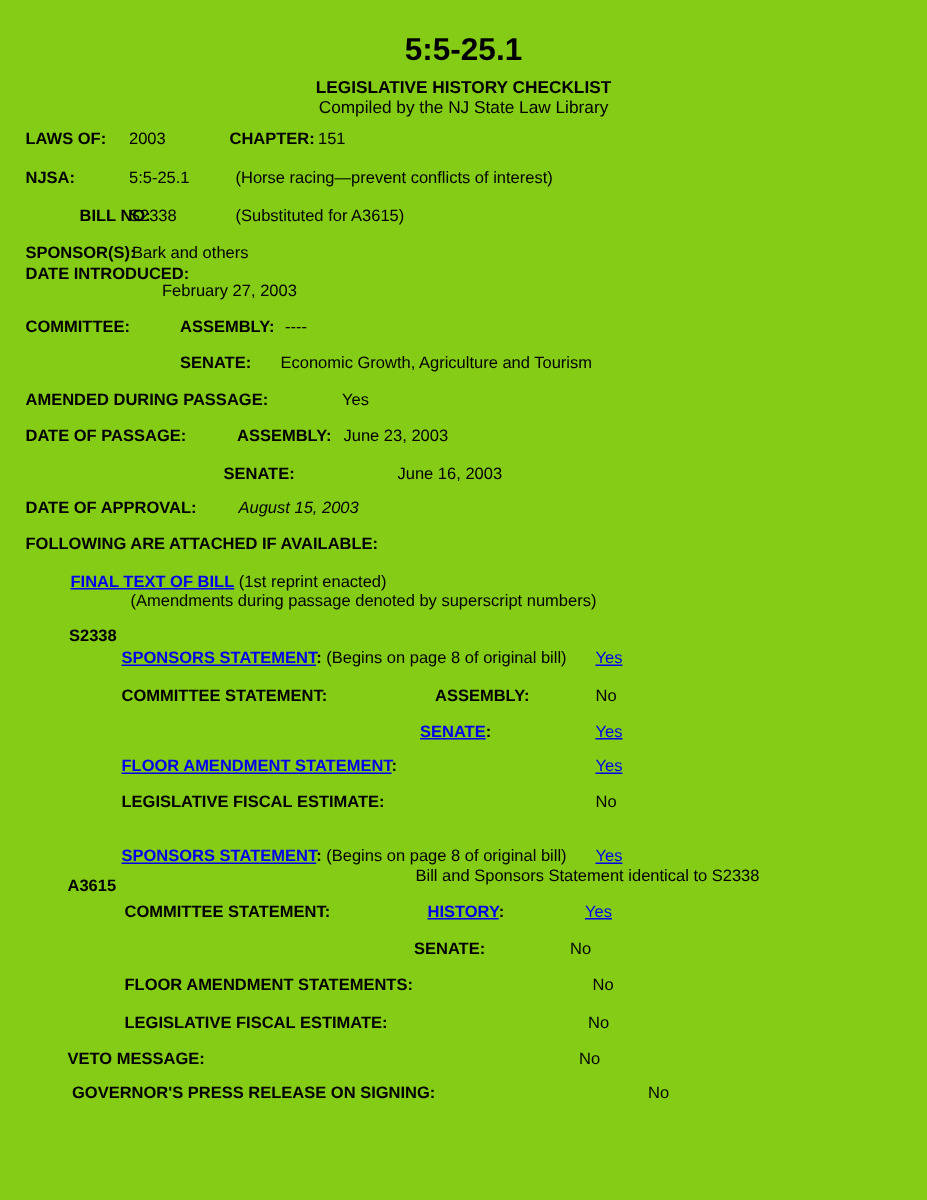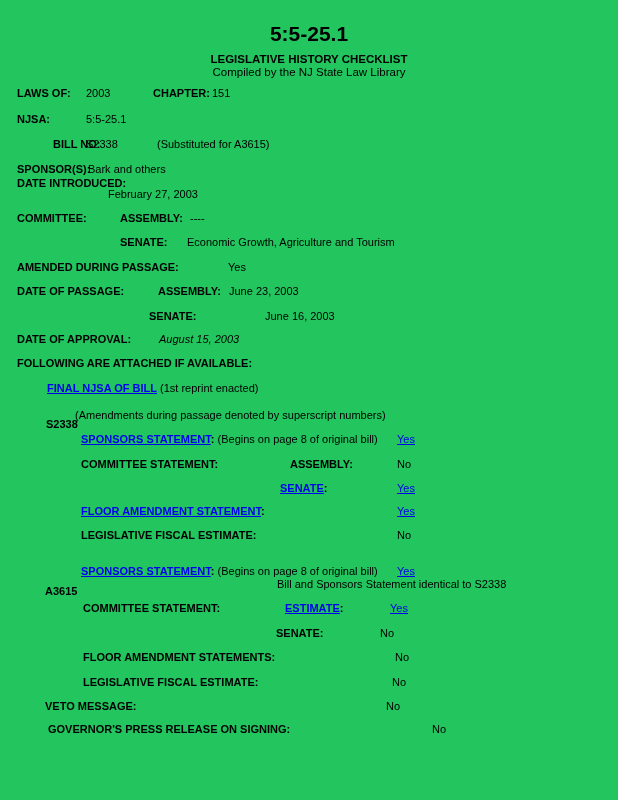--- a/index.html
+++ b/index.html
@@ -1,16 +1,16 @@
 <!DOCTYPE html>
 <html><head>
 <meta charset="utf-8">
 <style>
   html,body{margin:0;padding:0;background:#ffffff;}
-  #page{position:relative;width:618px;height:800px;background:#22c55e;overflow:hidden;
+  #page{position:relative;width:618px;height:800px;background:#84cc16;overflow:hidden;
         font-family:"Liberation Sans","DejaVu Sans",sans-serif;color:#000;}
   .run{position:absolute;white-space:nowrap;font-size:11px;line-height:13px;color:#000;}
   .b{font-weight:bold;}
   .ctr{left:0;width:618px;text-align:center;}
   .title{font-size:21px;font-weight:bold;}
   .hdr{font-size:11.5px;}
   .lnk{color:#0000EE;font-weight:bold;text-decoration:underline;cursor:pointer;}
   .lnkv{color:#0000EE;text-decoration:underline;cursor:pointer;}
 </style>
 </head>
@@ -22,20 +22,21 @@
   <div class="run ctr hdr b" style="top:53px;">LEGISLATIVE HISTORY CHECKLIST</div>
   <div class="run ctr hdr" style="top:66px;">Compiled by the NJ State Law Library</div>
 
   <span class="run b" style="left:17px;top:87px;">LAWS OF:</span>
   <span class="run" style="left:86px;top:87px;">2003</span>
   <span class="run b" style="left:153px;top:87px;">CHAPTER:</span>
   <span class="run" style="left:212px;top:87px;">151</span>
 
   <span class="run b" style="left:17px;top:113px;">NJSA:</span>
   <span class="run" style="left:86px;top:113px;">5:5-25.1</span>
+  <span class="run" style="left:157px;top:113px;">(Horse racing—prevent conflicts of interest)</span>
 
   <span class="run b" style="left:17px;top:138px;padding-left:36px;">BILL NO:</span>
   <span class="run" style="left:86px;top:138px;">S2338</span>
   <span class="run" style="left:157px;top:138px;">(Substituted for A3615)</span>
 
   <span class="run b" style="left:17px;top:163px;">SPONSOR(S):</span>
   <span class="run" style="left:88px;top:163px;">Bark and others</span>
 
   <span class="run b" style="left:17px;top:177px;">DATE INTRODUCED:</span>
   <span class="run" style="left:108px;top:188px;">February 27, 2003</span>
@@ -54,23 +55,23 @@
   <span class="run" style="left:229px;top:285px;">June 23, 2003</span>
   <span class="run b" style="left:149px;top:310px;">SENATE:</span>
   <span class="run" style="left:229px;top:310px;margin-left:36px;">June 16, 2003</span>
 
   <span class="run b" style="left:17px;top:333px;">DATE OF APPROVAL:</span>
   <span class="run" style="left:159px;top:333px;font-style:italic;">August 15, 2003</span>
 
   <span class="run b" style="left:17px;top:357px;">FOLLOWING ARE ATTACHED IF AVAILABLE:</span>
 
   <span class="run" style="left:47px;top:382px;">
-    <span class="lnk">FINAL NJSA OF BILL</span><span> (1st reprint enacted)</span>
+    <span class="lnk">FINAL TEXT OF BILL</span><span> (1st reprint enacted)</span>
   </span>
-  <span class="run" style="left:75px;top:395px;margin-top:14px;">(Amendments during passage denoted by superscript numbers)</span>
+  <span class="run" style="left:87px;top:395px;">(Amendments during passage denoted by superscript numbers)</span>
 
   <span class="run b" style="left:46px;top:418px;">S2338</span>
 
   <span class="run" style="left:81px;top:433px;">
     <span class="lnk">SPONSORS STATEMENT</span><span class="b">:</span><span> (Begins on page 8 of original bill)</span>
   </span>
   <span class="run lnkv" style="left:397px;top:433px;">Yes</span>
 
   <span class="run b" style="left:81px;top:458px;">COMMITTEE STATEMENT:</span>
   <span class="run b" style="left:290px;top:458px;">ASSEMBLY:</span>
@@ -92,21 +93,21 @@
   <span class="run b" style="left:45px;top:552px;margin-top:33px;">A3615</span>
 
   <span class="run" style="left:81px;top:565px;">
     <span class="lnk">SPONSORS STATEMENT</span><span class="b">:</span><span> (Begins on page 8 of original bill)</span>
   </span>
   <span class="run lnkv" style="left:397px;top:565px;">Yes</span>
   <span class="run" style="left:277px;top:578px;">Bill and Sponsors Statement identical to S2338</span>
 
   <span class="run b" style="left:83px;top:602px;">COMMITTEE STATEMENT:</span>
   <span class="run" style="left:285px;top:602px;">
-    <span class="lnk">ESTIMATE</span><span class="b">:</span>
+    <span class="lnk">HISTORY</span><span class="b">:</span>
   </span>
   <span class="run lnkv" style="left:390px;top:602px;">Yes</span>
 
   <span class="run b" style="left:276px;top:627px;">SENATE:</span>
   <span class="run" style="left:380px;top:627px;">No</span>
 
   <span class="run b" style="left:83px;top:651px;">FLOOR AMENDMENT STATEMENTS:</span>
   <span class="run" style="left:395px;top:651px;">No</span>
 
   <span class="run b" style="left:83px;top:676px;">LEGISLATIVE FISCAL ESTIMATE:</span>

